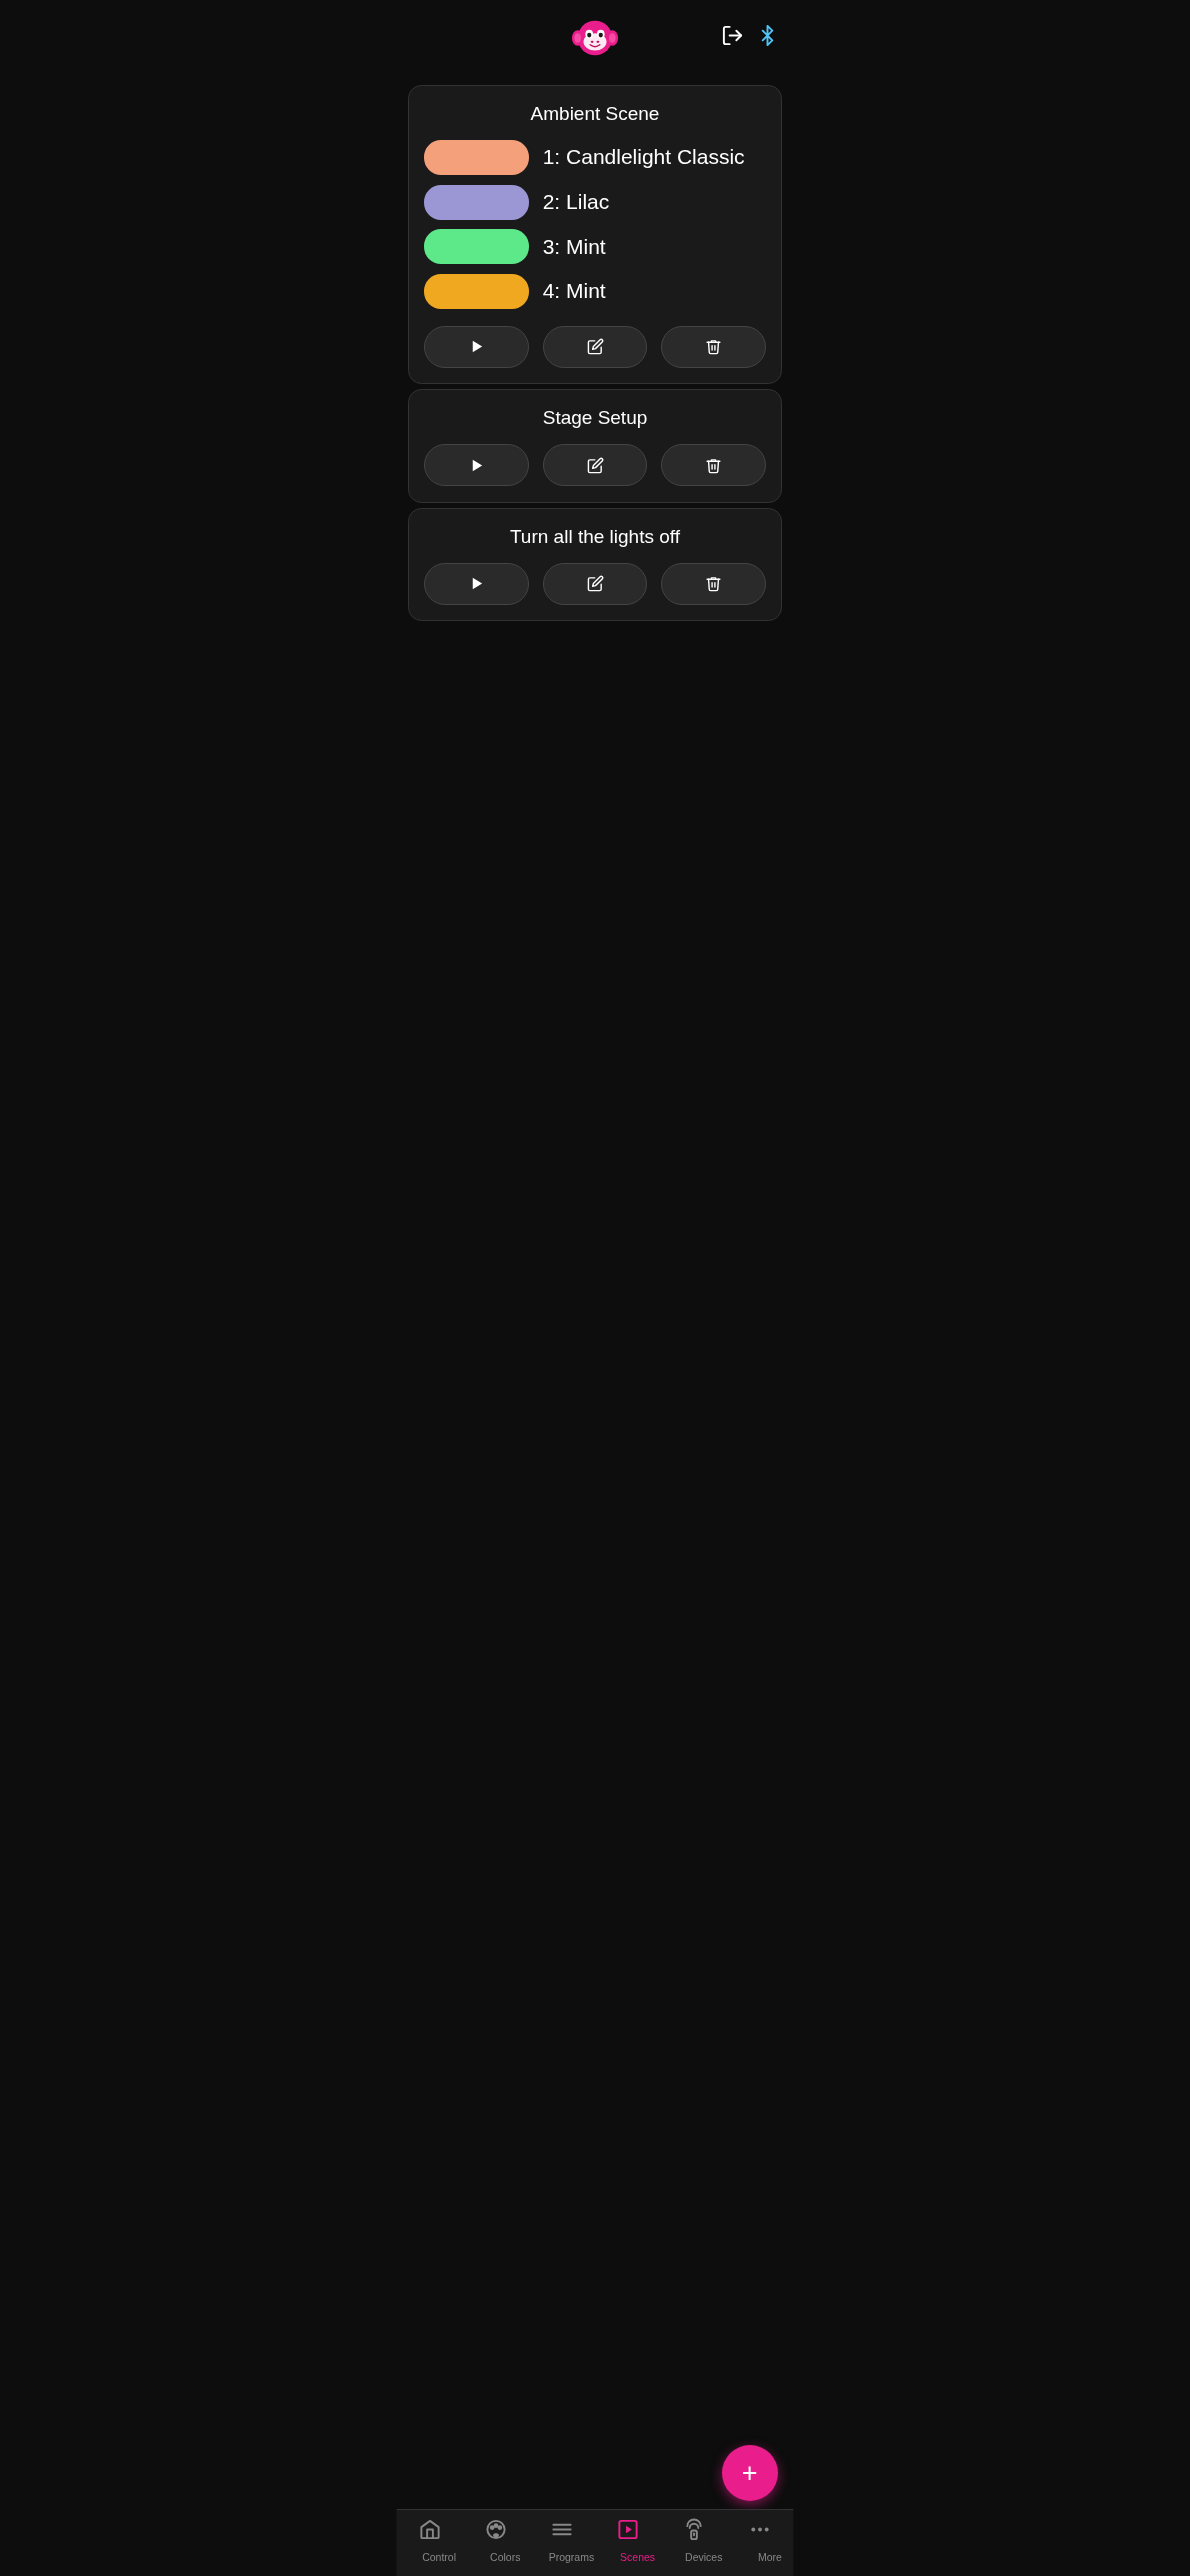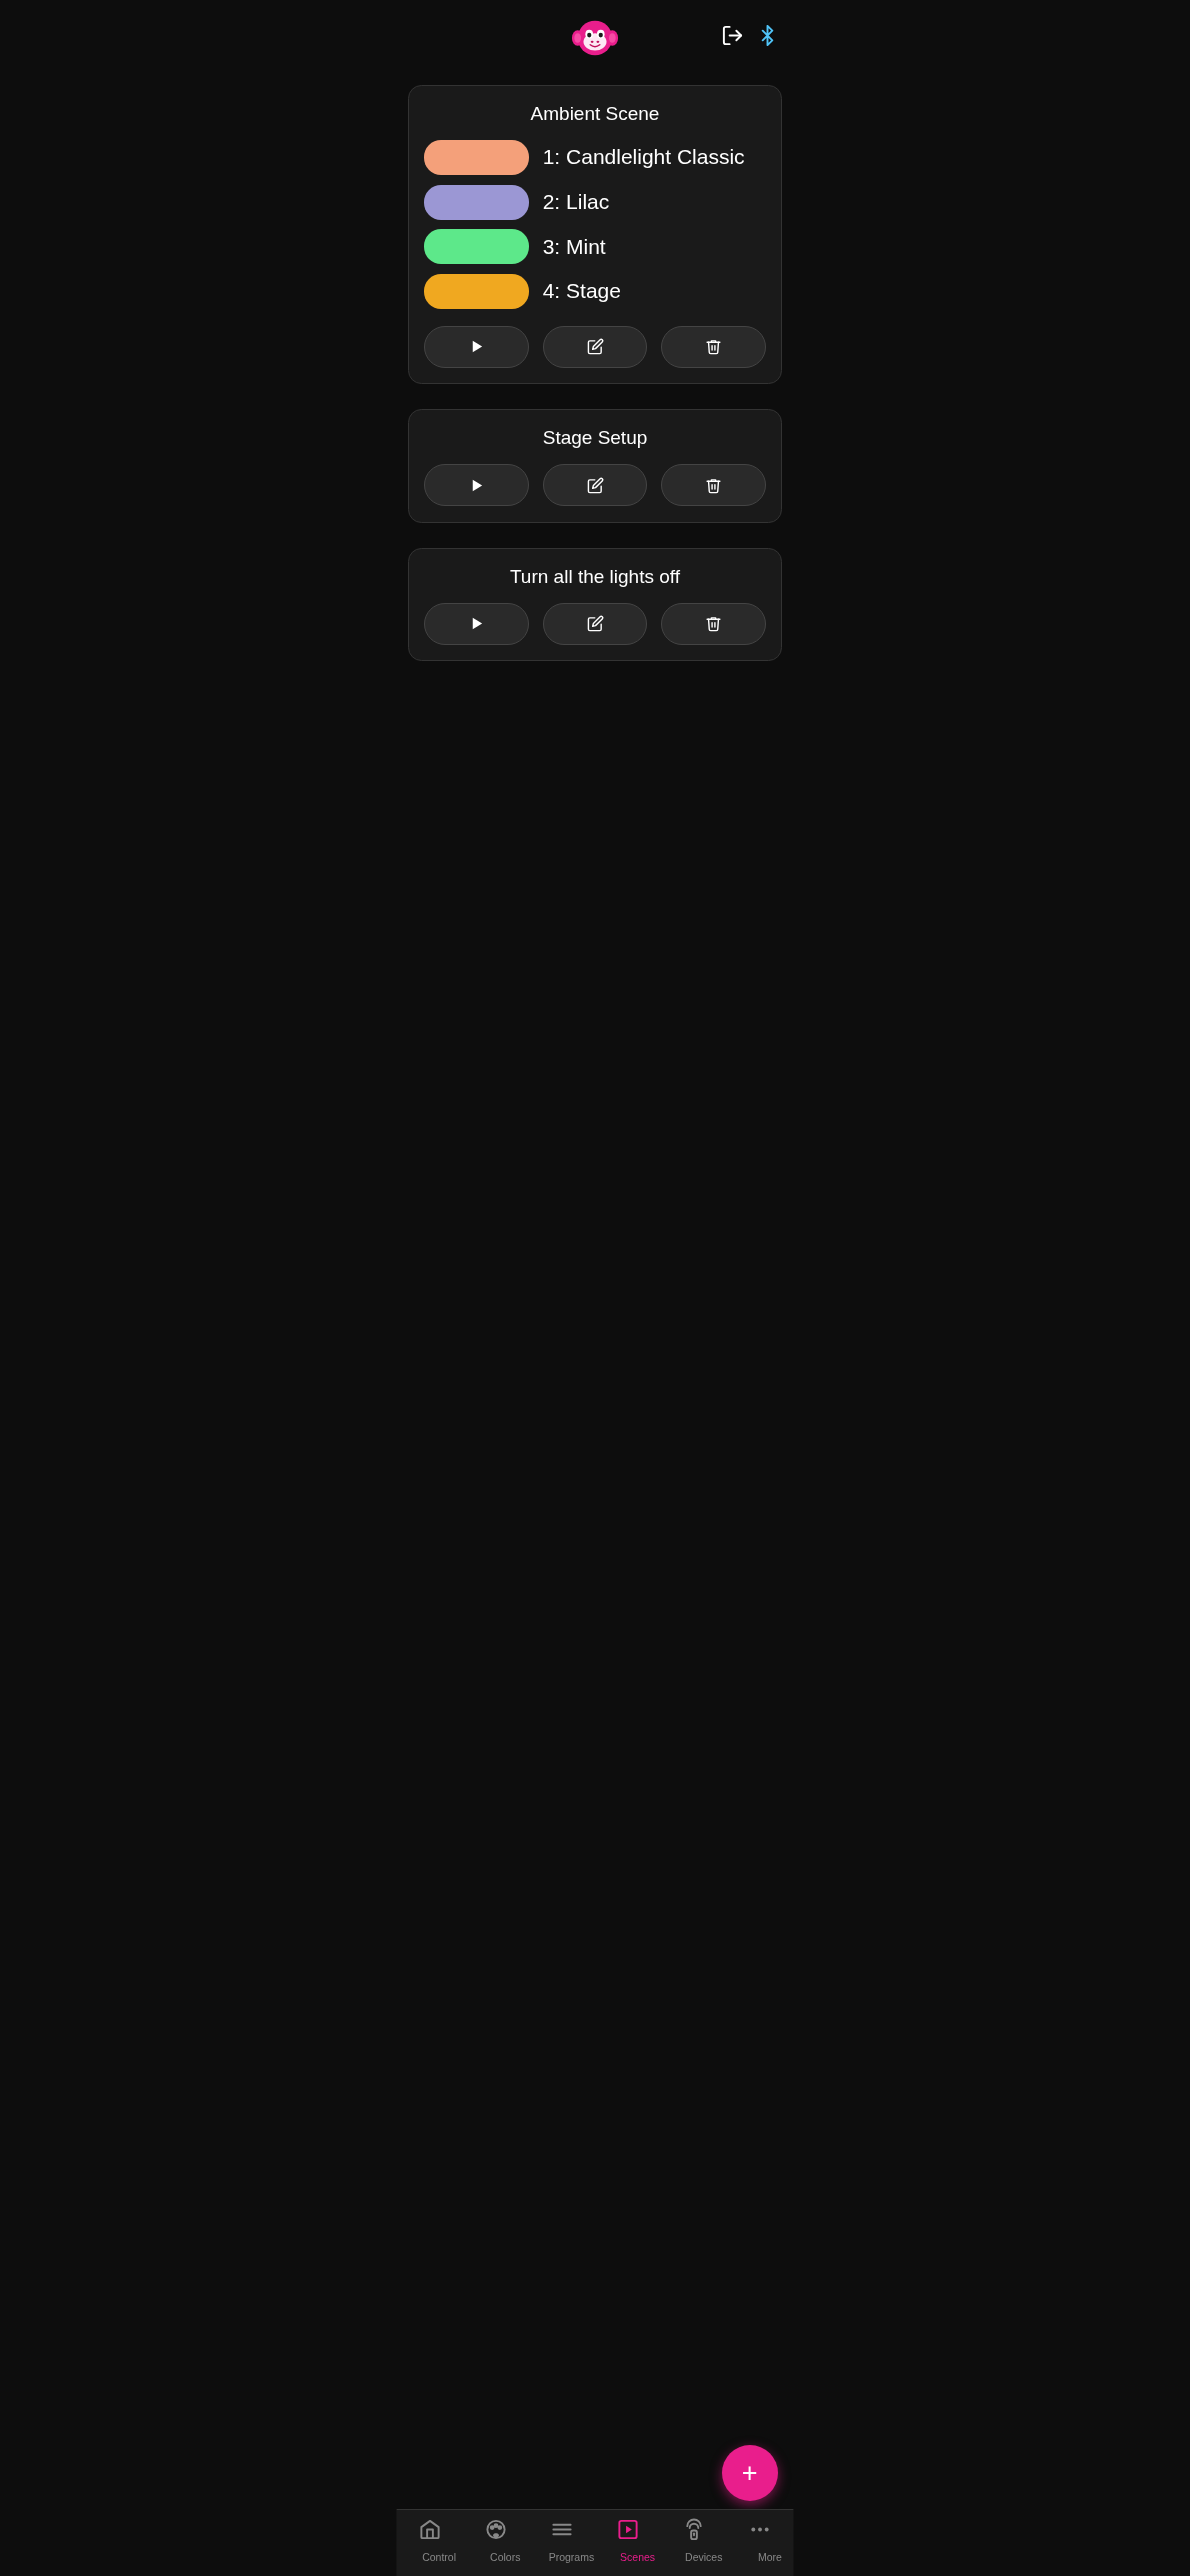--- a/index.html
+++ b/index.html
@@ -42,21 +42,21 @@
       cursor: pointer;
     }
 
     
     .main-content {
       flex: 1;
       overflow-y: auto;
       padding: 7.7px 11.5px 77px;
       display: flex;
       flex-direction: column;
-      gap: 25px;
+      gap: 5px;
     }
 
     
     .scene-card {
       background: #1a1a1a;
       border: 1px solid #333;
       border-radius: 13.4px;
       padding: 17px 15.3px 15.3px;
     }
 
@@ -250,21 +250,21 @@
       <div class="color-item">
         <div class="color-swatch" style="background:#9b97d4;"></div>
         <span class="color-label">2: Lilac</span>
       </div>
       <div class="color-item">
         <div class="color-swatch" style="background:#5de88a;"></div>
         <span class="color-label">3: Mint</span>
       </div>
       <div class="color-item">
         <div class="color-swatch" style="background:#f0a820;"></div>
-        <span class="color-label">4: Stage</span>
+        <span class="color-label">4: Mint</span>
       </div>
     </div>
     <div class="action-buttons">
       <button class="action-btn">
         <svg width="17" height="17" viewBox="0 0 18 18" fill="white">
             <polygon points="5,3 15,9 5,15"></polygon>
           </svg>
       </button>
       <button class="action-btn">
         <svg width="17" height="17" viewBox="0 0 24 24" fill="none" stroke="white" stroke-width="2" stroke-linecap="round" stroke-linejoin="round">

